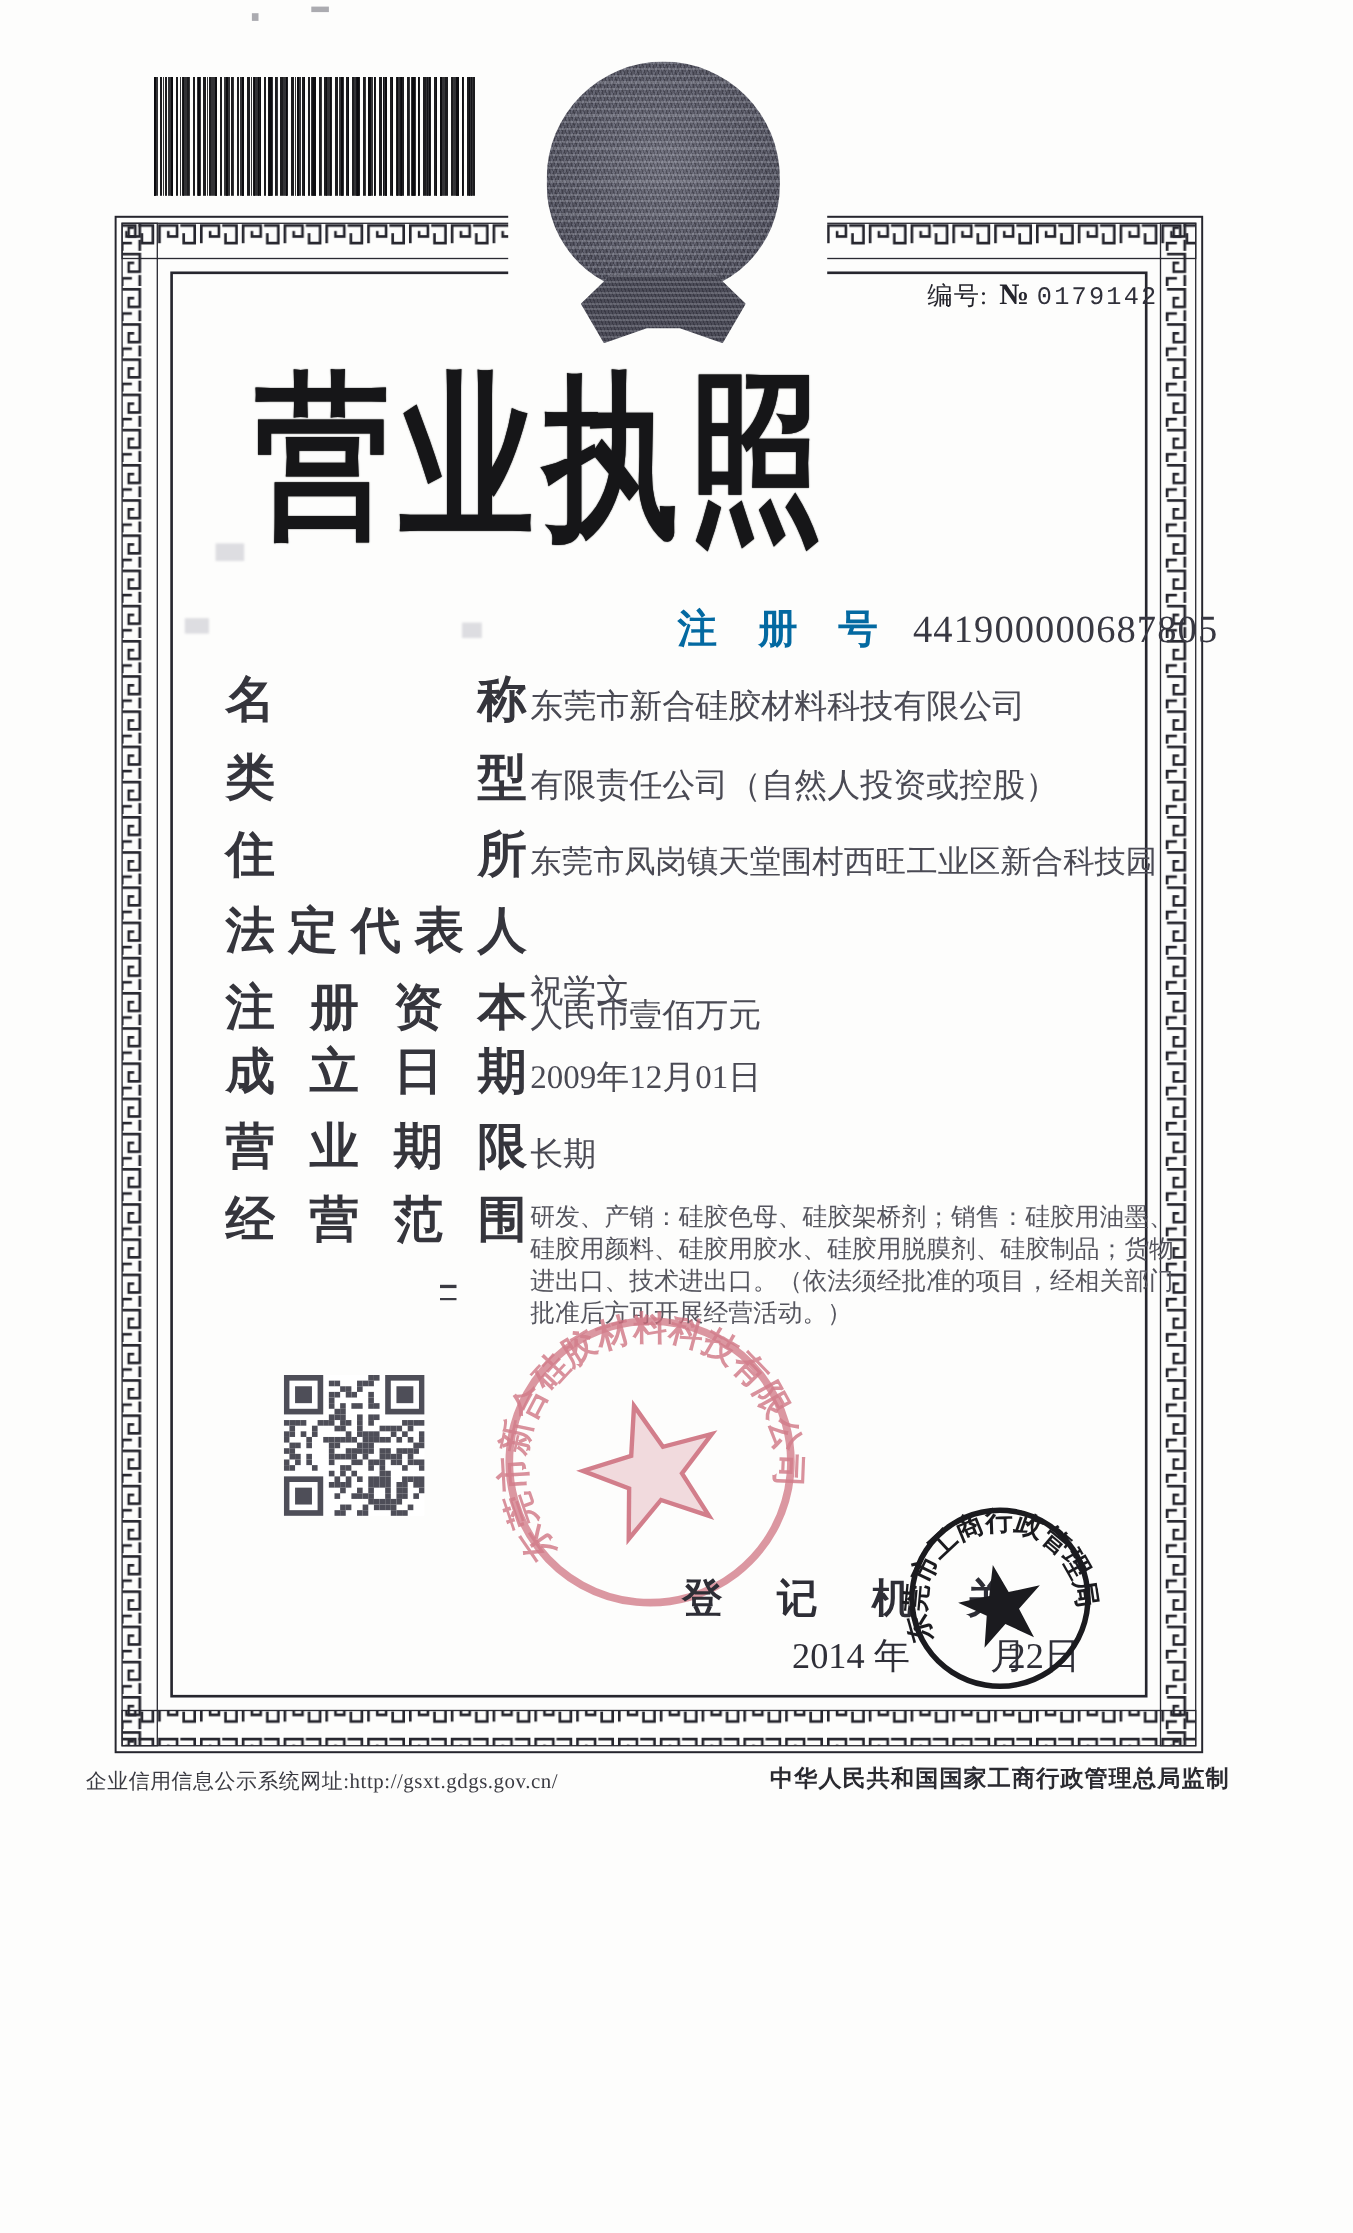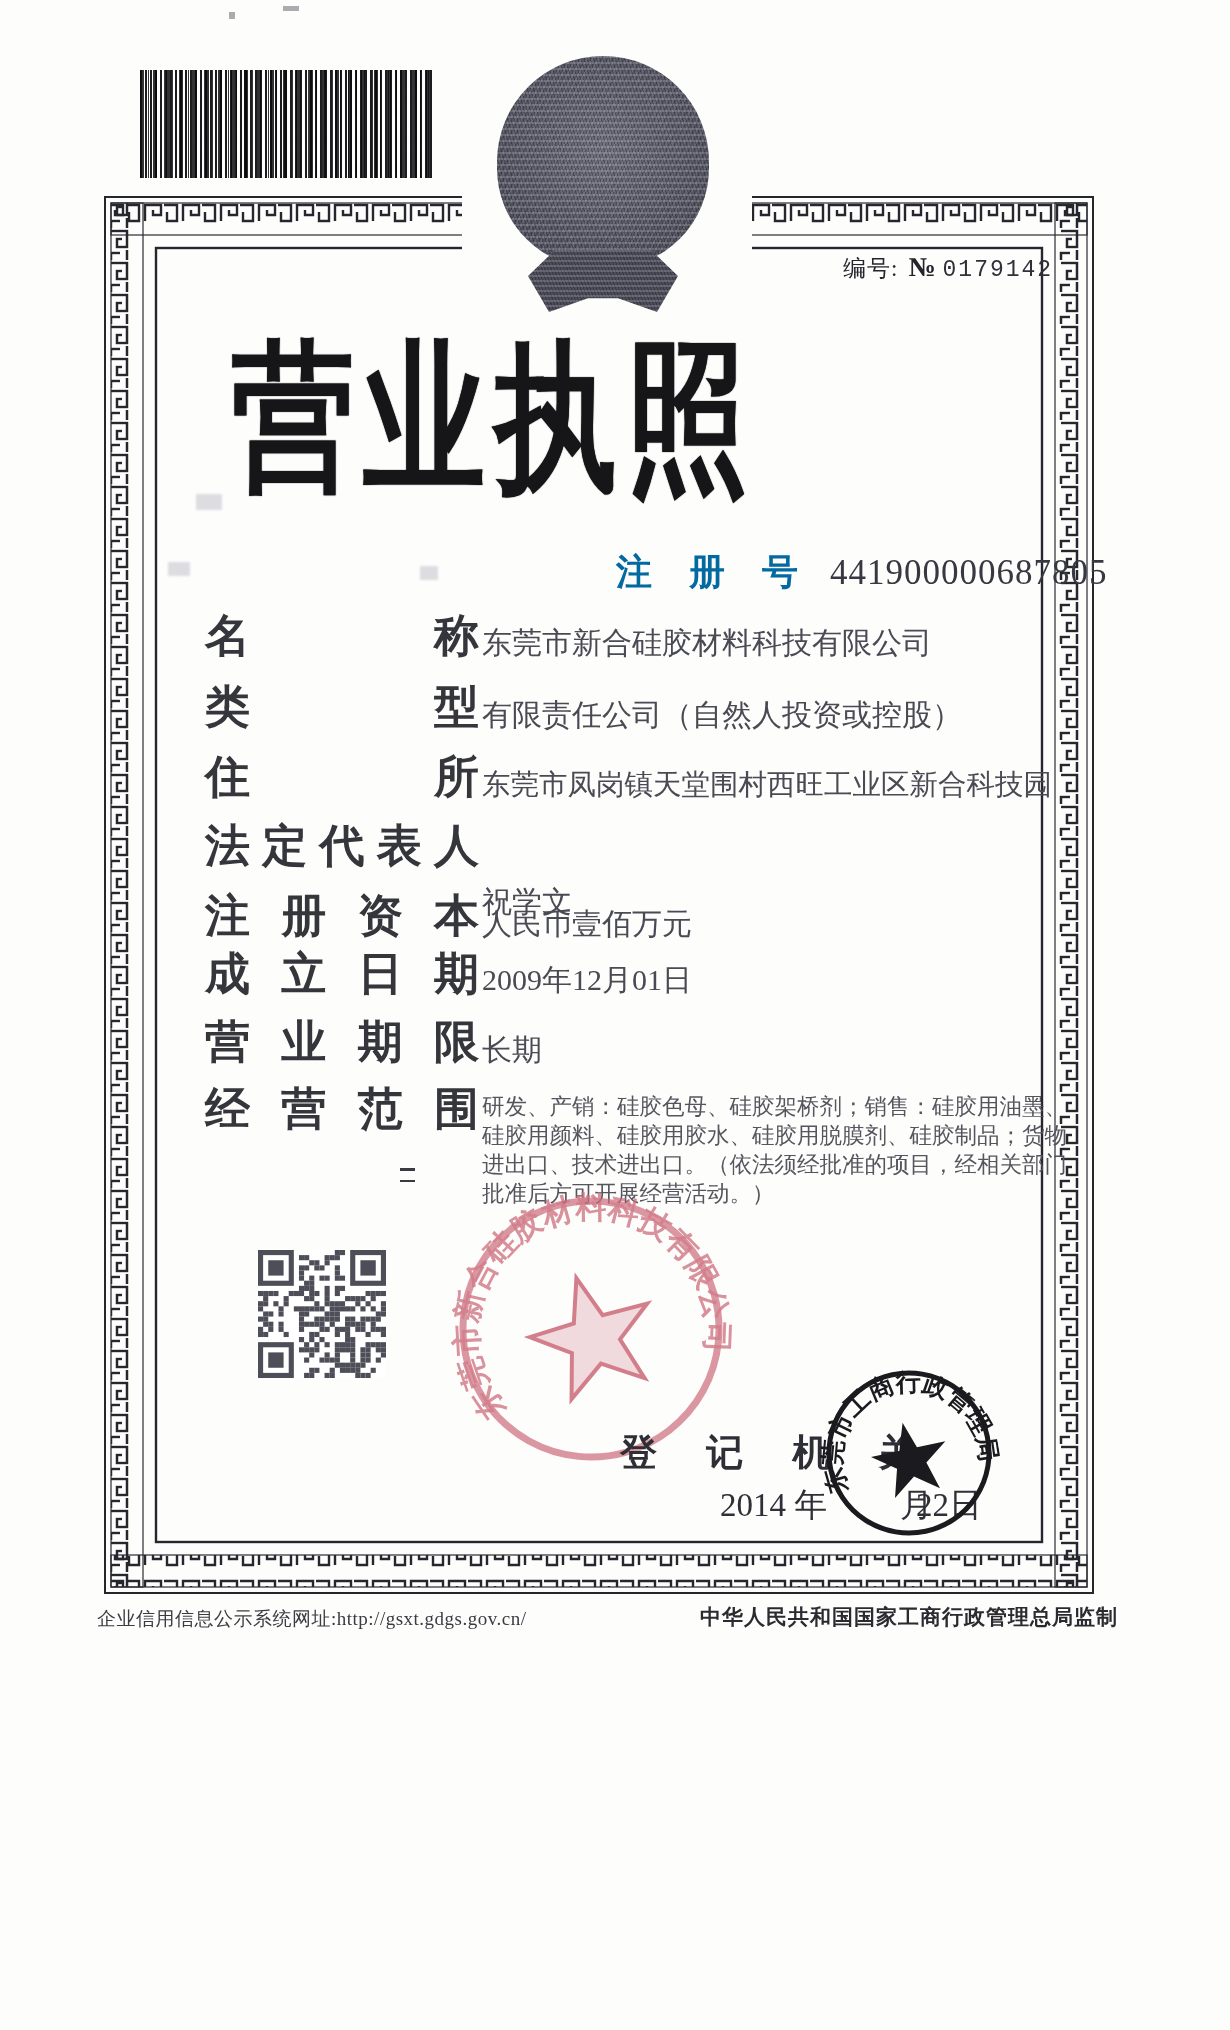--- a/index.html
+++ b/index.html
@@ -91,21 +91,21 @@
   
   .red-seal{left:450px;top:1188px;transform:rotate(-16deg);opacity:.88;}
   .black-seal{left:820px;top:1364px;transform:rotate(-12deg);}
 
   
   .registry-label{left:620px;top:1428px;font-size:37px;font-weight:600;letter-spacing:20px;color:#2e2e36;white-space:nowrap;}
   .date-part{top:1483px;font-size:33px;color:#2f2f38;white-space:nowrap;}
   .date-y{left:720px;} .date-m{left:900px;} .date-d{left:916px;}
 
   
-  .footer-left{left:97px;top:1606px;font-size:19px;color:#3b3b42;letter-spacing:.5px;}
+  .footer-left{left:78px;top:1606px;font-size:19px;color:#3b3b42;letter-spacing:.5px;}
   .footer-right{left:700px;top:1603px;font-size:21px;font-weight:600;color:#2a2a30;letter-spacing:1px;font-family:Liberation Serif, serif;}
 </style>
 </head>
 <body>
 
 <div class="artifact" style="left:283px;top:6px;width:16px;height:5px;"></div>
 <div class="artifact" style="left:229px;top:12px;width:6px;height:7px;"></div>
 <div class="artifact light" style="left:196px;top:494px;width:26px;height:16px;"></div>
 <div class="artifact light" style="left:168px;top:562px;width:22px;height:14px;"></div>
 <div class="artifact light" style="left:420px;top:566px;width:18px;height:14px;"></div>

